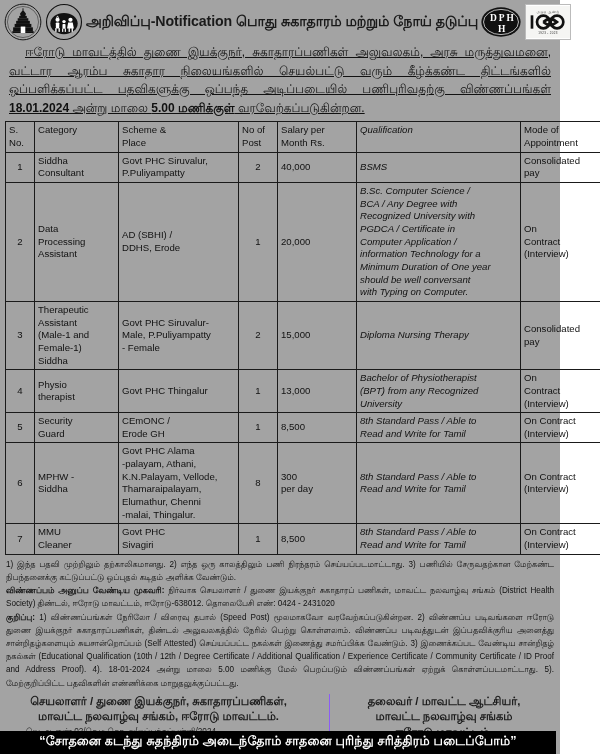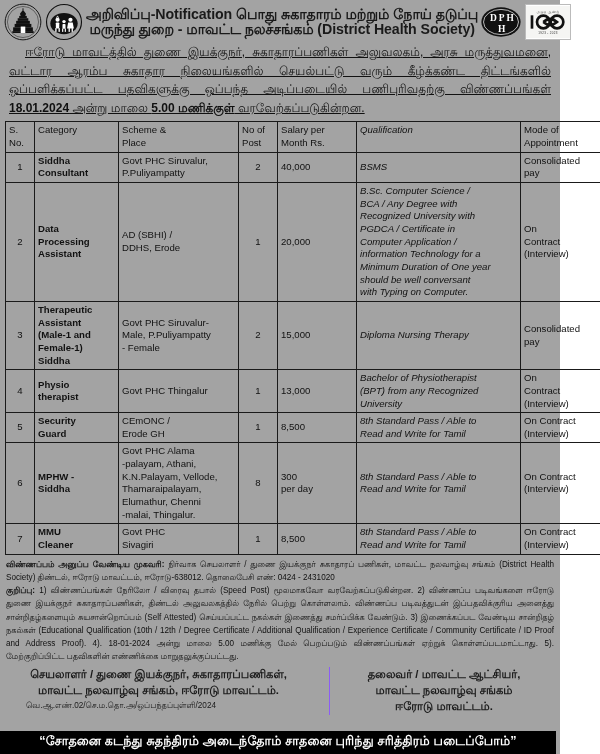--- a/index.html
+++ b/index.html
@@ -94,21 +94,21 @@
     vertical-align: middle;
     line-height: 1.32;
   }
   table.main th {
     text-align: left;
     font-weight: normal;
     vertical-align: top;
     padding-top: 2px;
   }
   .c-sno   { width: 22px;  text-align: center; }
-  .c-cat   { width: 77px;  font-weight: bold; }
+  .c-cat   { width: 77px;  font-weight: normal; }
   .c-sch   { width: 113px; margin-left: 16px; }
   .c-post  { width: 32px;  text-align: center; }
   .c-sal   { width: 72px;  }
   .c-qual  { width: 157px; font-style: italic; }
   .c-mode  { width: 96px;  }
   th.c-sno, th.c-post { text-align: left; }
   td.c-cat { vertical-align: middle; }
   td.c-qual, td.c-mode, td.c-sch, td.c-sal { vertical-align: middle; }
   td.c-sal { padding-left: 9px; }
   td.c-qual { padding-left: 5px; }
@@ -210,21 +210,20 @@
         <circle cx="67" cy="44" r="5.5" fill="#fff"></circle>
         <path d="M61 51 h12 l3 16 h-18 z" fill="#fff"></path>
         <rect x="62" y="66" width="3.4" height="10" fill="#fff"></rect>
         <rect x="70" y="66" width="3.4" height="10" fill="#fff"></rect>
         <path d="M36 40 L33 34 L30 40" stroke="#fff" stroke-width="2" fill="none"></path>
       </svg>
     </div>
 
     <div class="title-block">
       <div class="title-line">அறிவிப்பு-Notification பொது சுகாதாரம் மற்றும் நோய் தடுப்பு</div>
-      <div class="title-line">மருந்து துறை - மாவட்ட நலச்சங்கம் (District Health Society)</div>
     </div>
 
     <div class="logo-right-group">
       <svg class="dph-logo" viewBox="0 0 120 96">
         <ellipse cx="60" cy="48" rx="56" ry="42" fill="#111"></ellipse>
         <ellipse cx="60" cy="48" rx="50" ry="36" fill="none" stroke="#fff" stroke-width="2"></ellipse>
         <text x="38" y="46" font-family="'Liberation Serif', serif" font-size="27" font-weight="bold" fill="#fff" text-anchor="middle">D</text>
         <text x="62" y="46" font-family="'Liberation Serif', serif" font-size="27" font-weight="bold" fill="#fff" text-anchor="middle">P</text>
         <text x="86" y="46" font-family="'Liberation Serif', serif" font-size="27" font-weight="bold" fill="#fff" text-anchor="middle">H</text>
         <text x="62" y="76" font-family="'Liberation Serif', serif" font-size="27" font-weight="bold" fill="#fff" text-anchor="middle">H</text>
@@ -369,20 +368,21 @@
         <td class="c-sal cellwrap">8,500</td>
         <td class="c-qual cellwrap">8th Standard Pass / Able to
 Read and Write for Tamil</td>
         <td class="c-mode cellwrap">On Contract
 (Interview)</td>
       </tr>
     </tbody>
   </table>
 
   <div class="conditions">
+    <p>1) இந்த பதவி முற்றிலும் தற்காலிகமானது. 2) எந்த ஒரு காலத்திலும் பணி நிரந்தரம் செய்யப்படமாட்டாது. 3) பணியில் சேருவதற்கான மேற்கண்ட நிபந்தனைக்கு கட்டுப்பட்டு ஒப்புதல் கடிதம் அளிக்க வேண்டும்.</p>
     <p><b>விண்ணப்பம் அனுப்ப வேண்டிய முகவரி:</b><span> நிர்வாக செயலாளர் / துணை இயக்குநர் சுகாதாரப் பணிகள், மாவட்ட நலவாழ்வு சங்கம் (District Health Society) திண்டல், ஈரோடு மாவட்டம், ஈரோடு-638012. தொலைபேசி எண்: 0424 - 2431020</span></p>
     <p><b>குறிப்பு:</b><span> 1) விண்ணப்பங்கள் நேரிலோ / விரைவு தபால் (Speed Post) மூலமாகவோ வரவேற்கப்படுகின்றன. 2) விண்ணப்ப படிவங்களை ஈரோடு துணை இயக்குநர் சுகாதாரப்பணிகள், திண்டல் அலுவலகத்தில் நேரில் பெற்று கொள்ளலாம். விண்ணப்ப படிவத்துடன் இப்பதவிக்குரிய அனைத்து சான்றிதழ்களையும் சுயசான்றொப்பம் (Self Attested) செய்யப்பட்ட நகல்கள் இணைத்து சமர்ப்பிக்க வேண்டும். 3) இணைக்கப்பட வேண்டிய சான்றிதழ் நகல்கள் (Educational Qualification (10th / 12th / Degree Certificate / Additional Qualification / Experience Certificate / Community Certificate / ID Proof and Address Proof). 4). 18-01-2024 அன்று மாலை 5.00 மணிக்கு மேல் பெறப்படும் விண்ணப்பங்கள் ஏற்றுக் கொள்ளப்படமாட்டாது. 5). மேற்குறிப்பிட்ட பதவிகளின் எண்ணிக்கை மாறுதலுக்குப்பட்டது.</span></p>
   </div>
 
   <div class="sign-area">
     <div class="sign-left">
       <div class="sign-line">செயலாளர் / துணை இயக்குநர், சுகாதாரப்பணிகள்,</div>
       <div class="sign-line">மாவட்ட நலவாழ்வு சங்கம், ஈரோடு மாவட்டம்.</div>
       <div class="ref-no">வெ.ஆ.எண்.02/செ.ம.தொ.அ/ஒப்பந்தப்புள்ளி/2024</div>
     </div>

